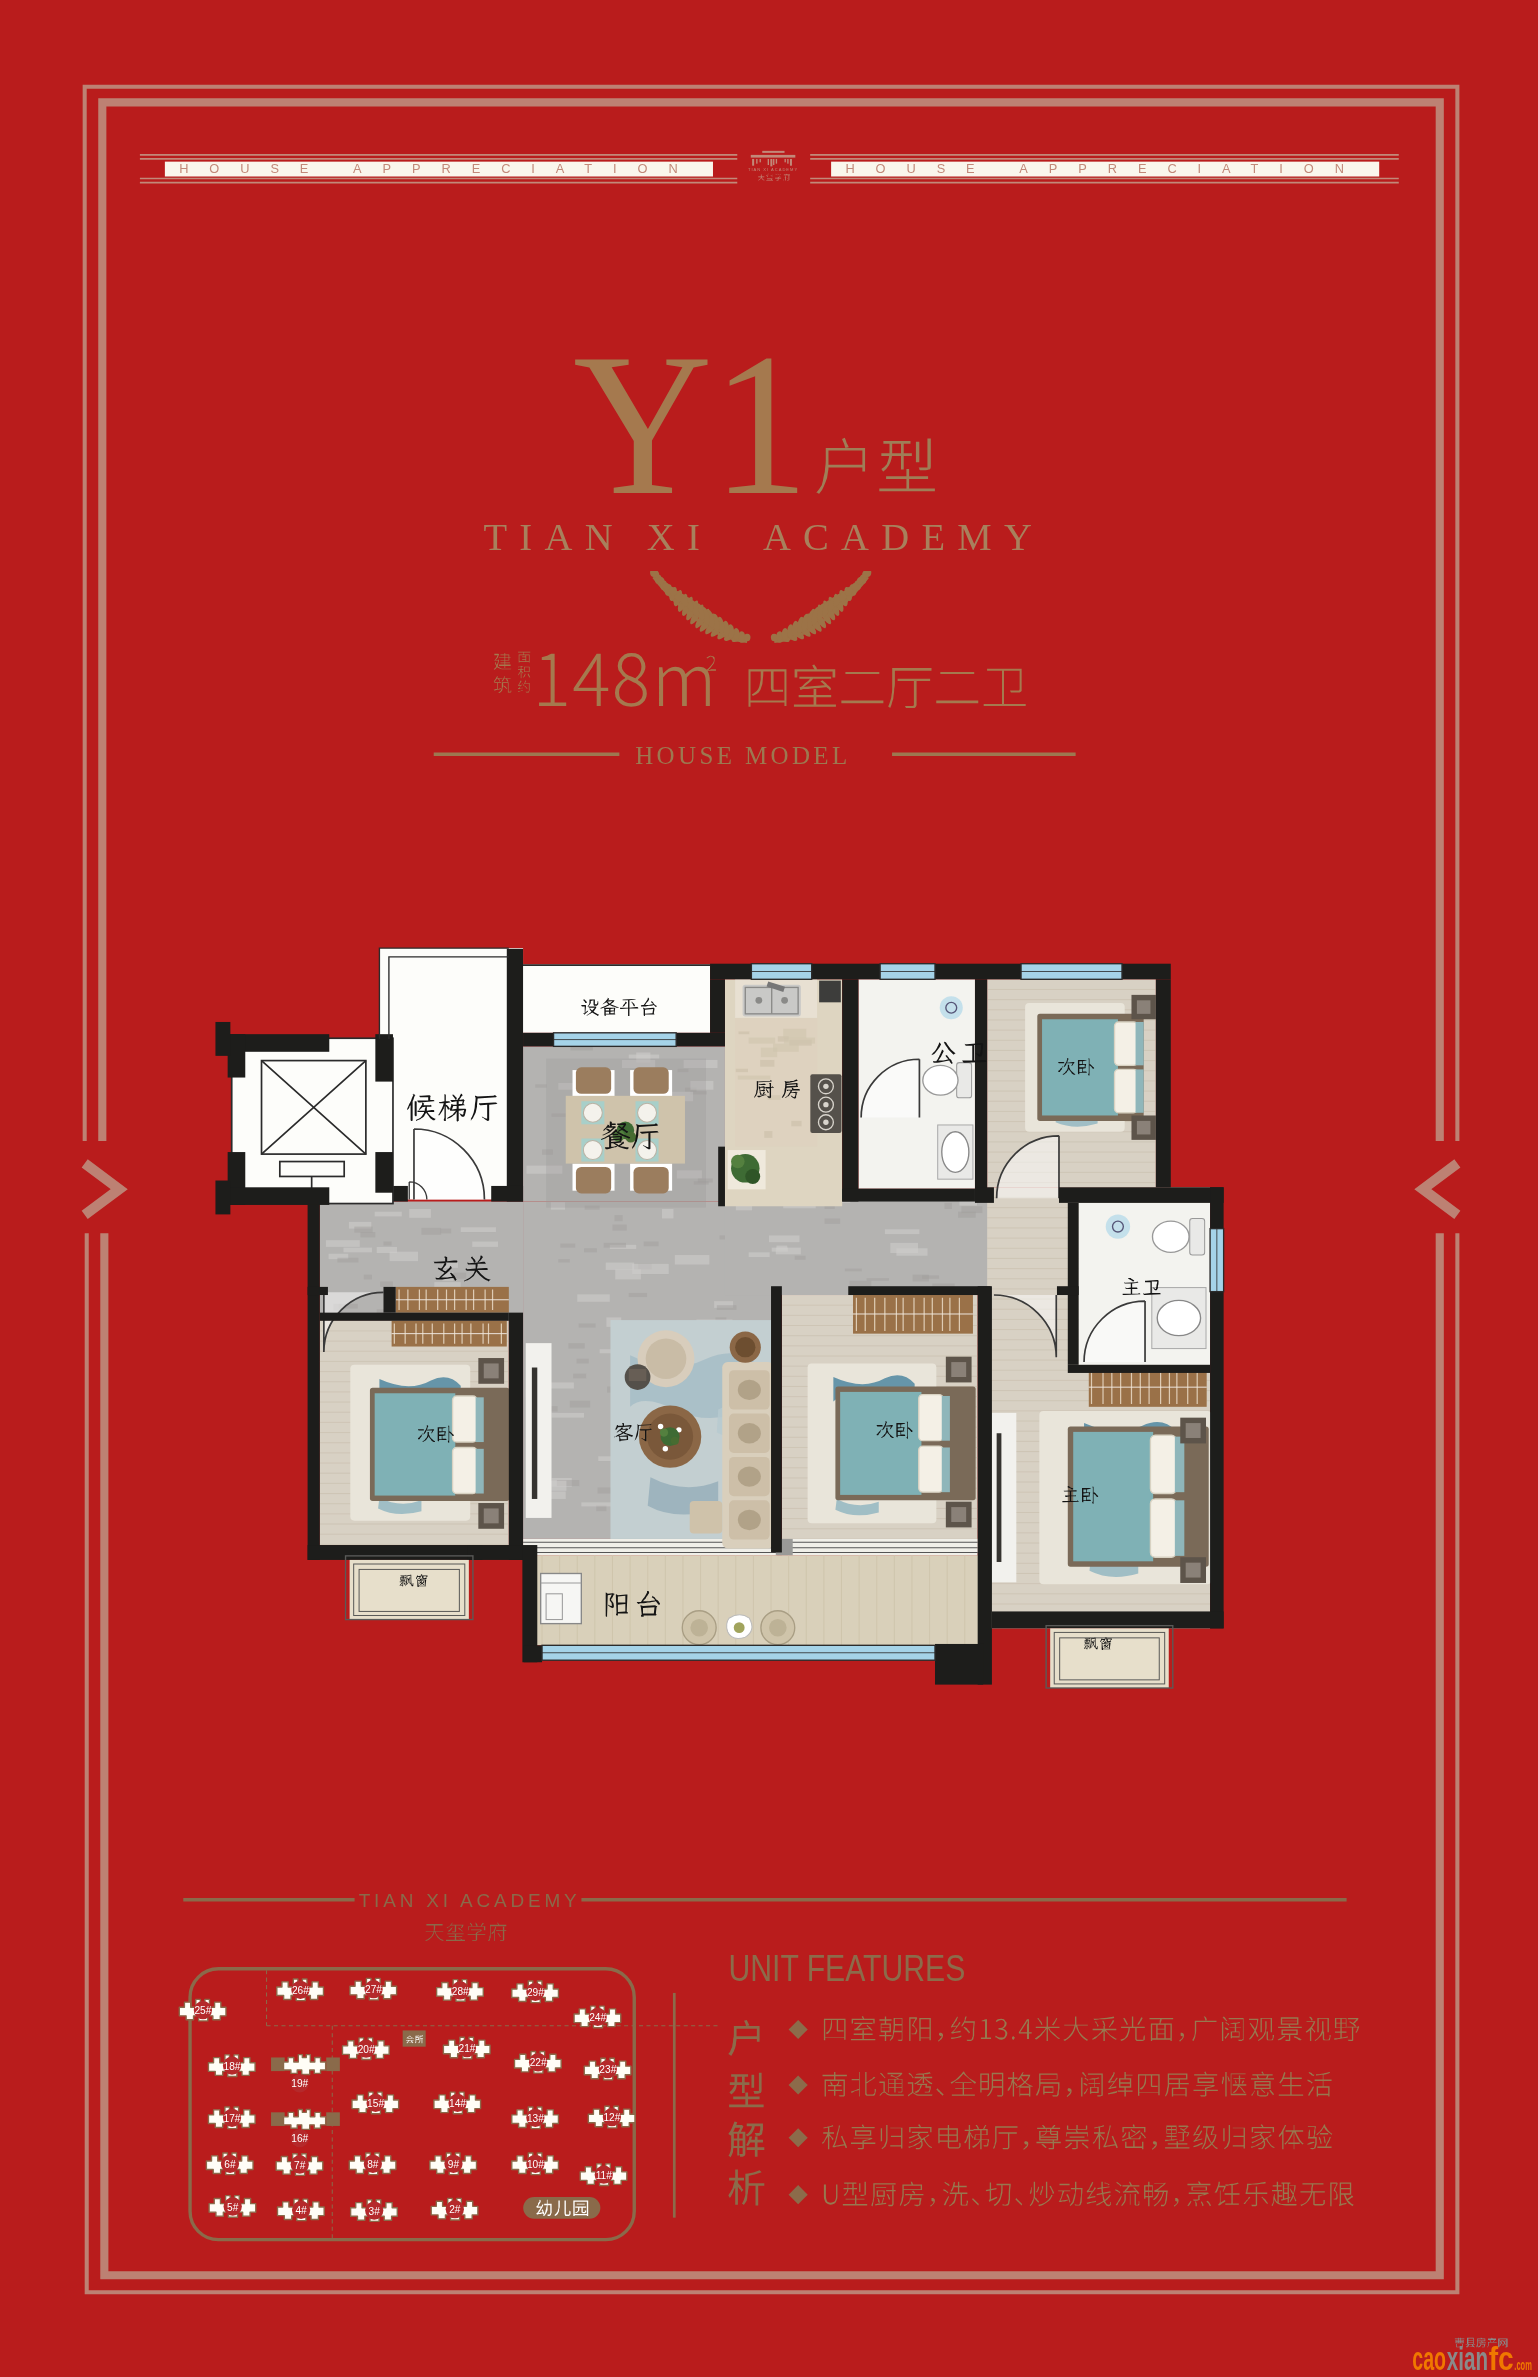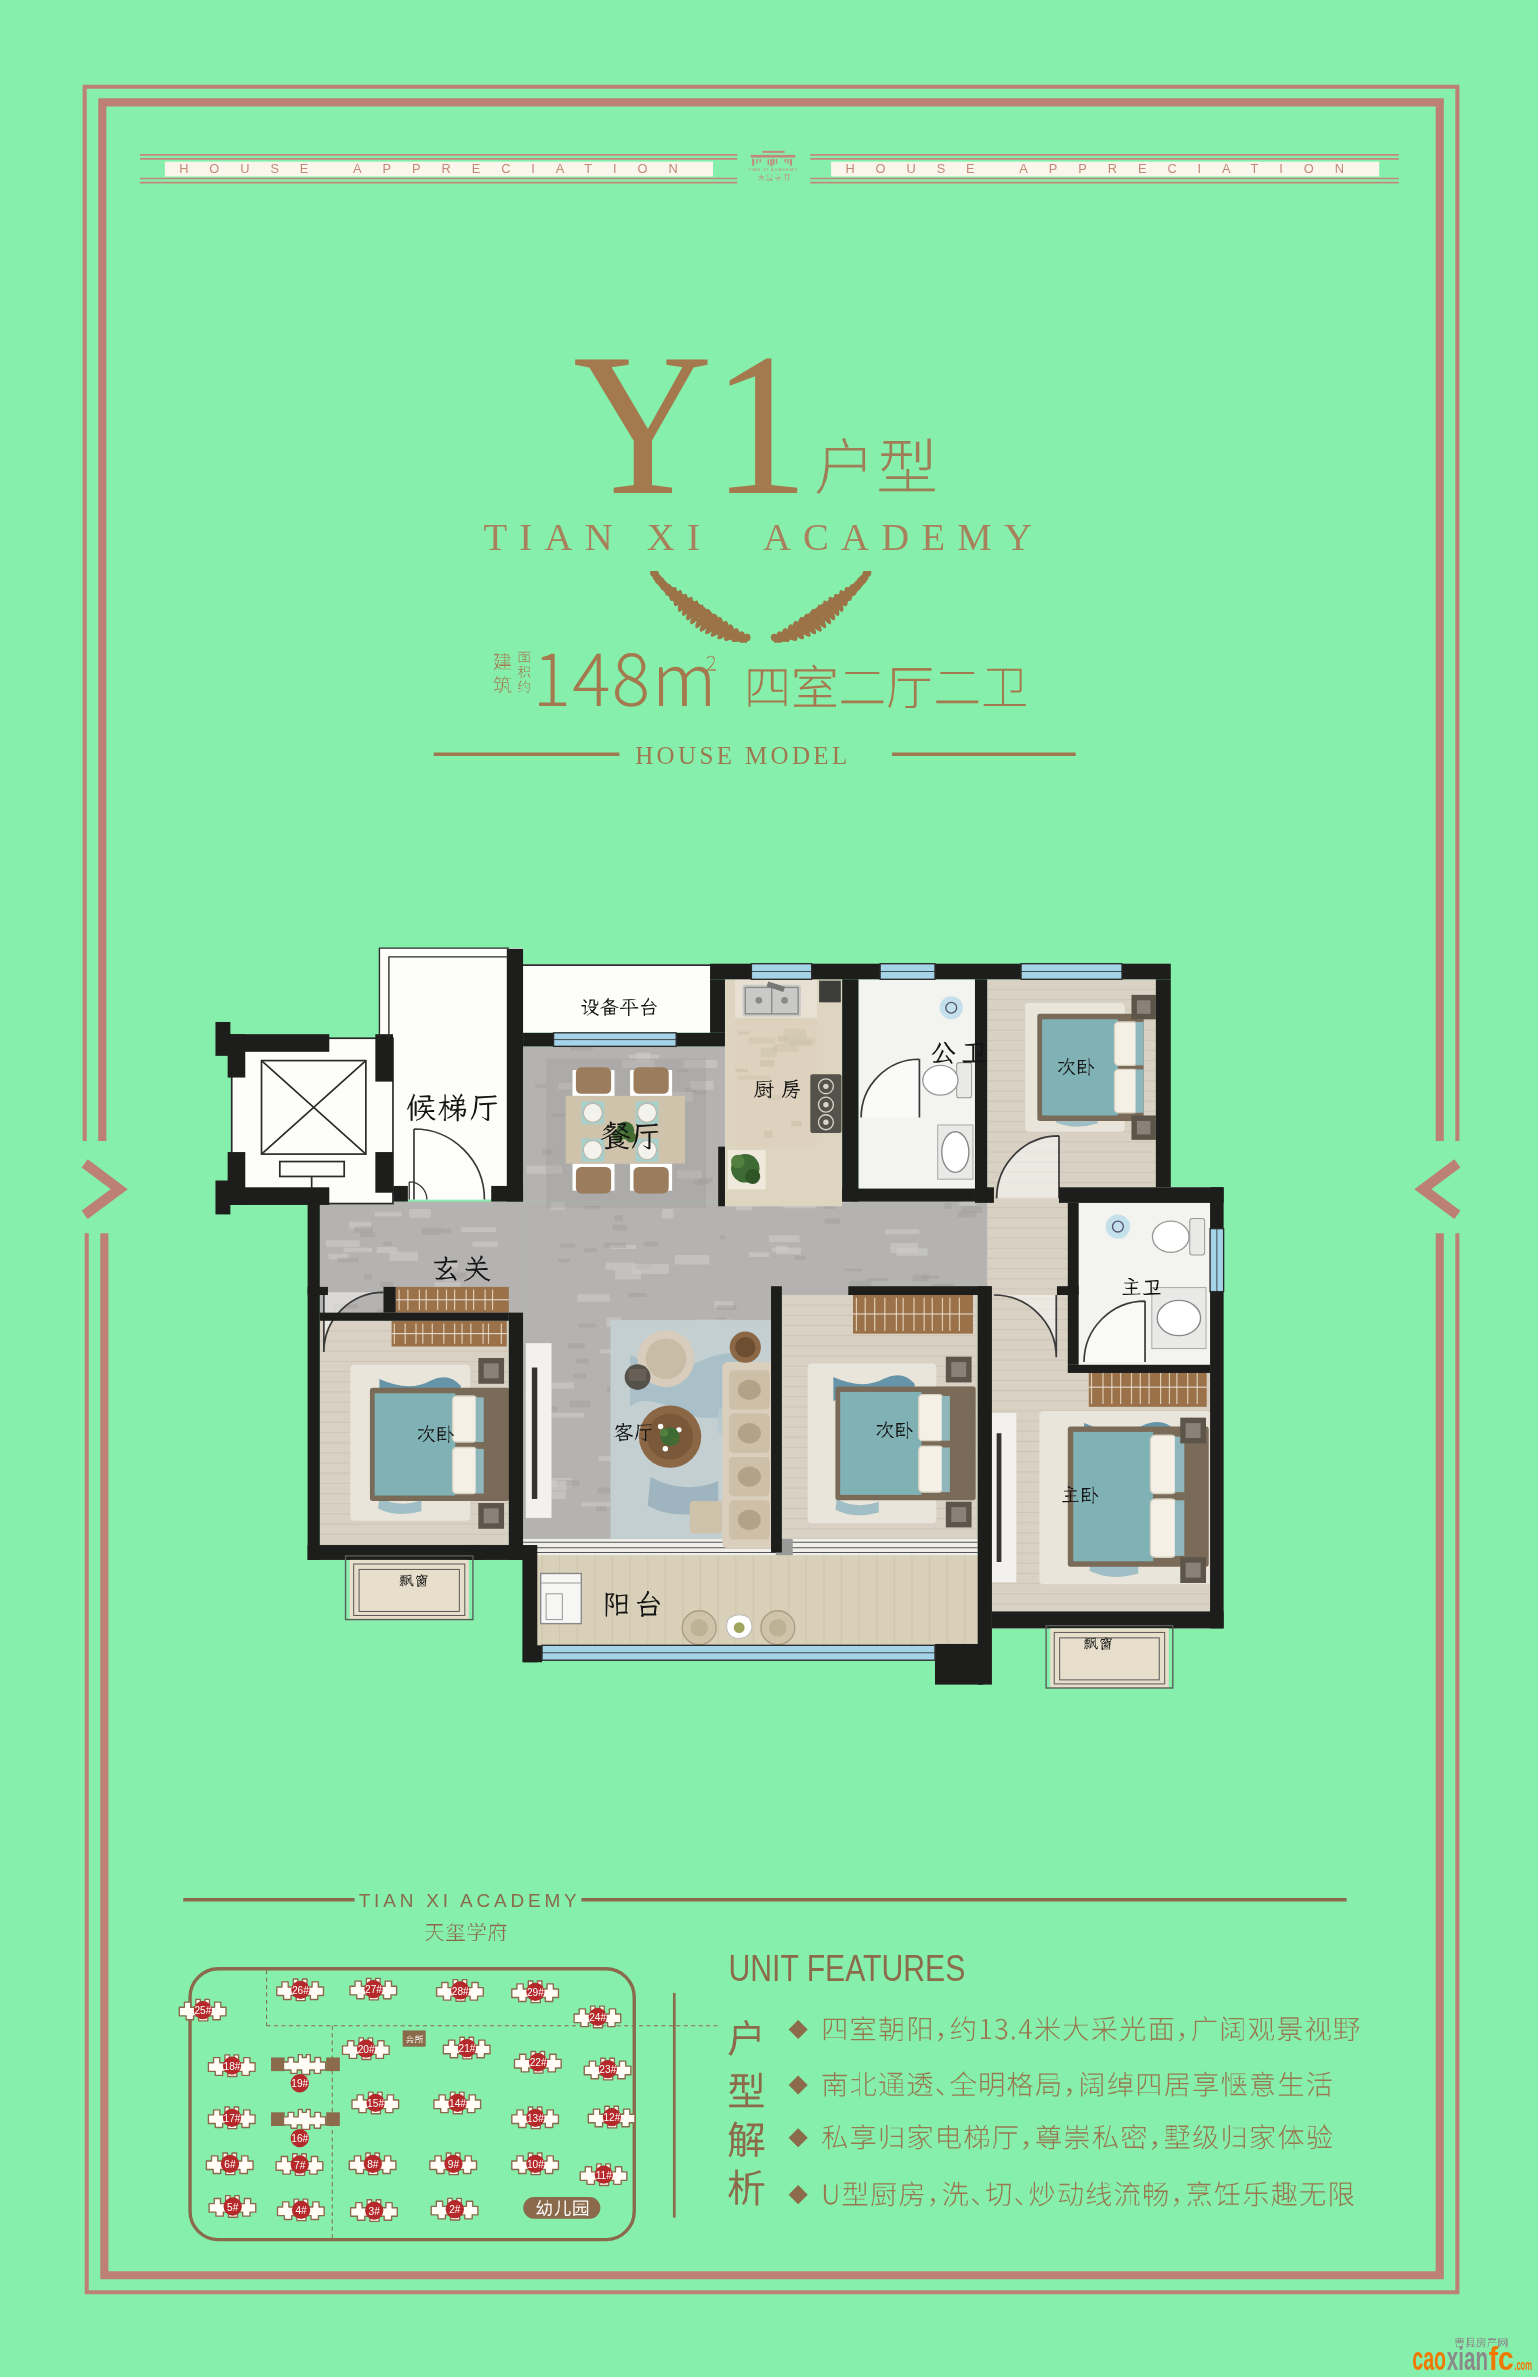--- a/index.html
+++ b/index.html
@@ -1,14 +1,14 @@
 <!DOCTYPE html>
 <html style="font-size:11px"><head><meta charset="utf-8"><style>
 html,body{margin:0;padding:0;background:#faf6ec}
-#page{position:relative;width:1538px;height:2377px;background:#86efac;overflow:hidden;font-family:"Liberation Sans",sans-serif}
+#page{position:relative;width:1538px;height:2377px;background:#b91c1c;overflow:hidden;font-family:"Liberation Sans",sans-serif}
 .abs{position:absolute}
 </style></head><body>
 <div id="page">
 
 <svg class="abs" style="left:0;top:0" width="1538" height="2377" viewBox="0 0 2270 3508">
 <g fill="none" stroke="#bd8173">
 <path d="M125 1684 V128 H2151 V1684 M2151 1820 V3383 H128 V1820" stroke-width="6" fill="none"></path>
 <path d="M151 1684 V151 H2125 V1684 M2125 1820 V3358 H154 V1820" stroke-width="12" fill="none"></path>
 </g>
 

